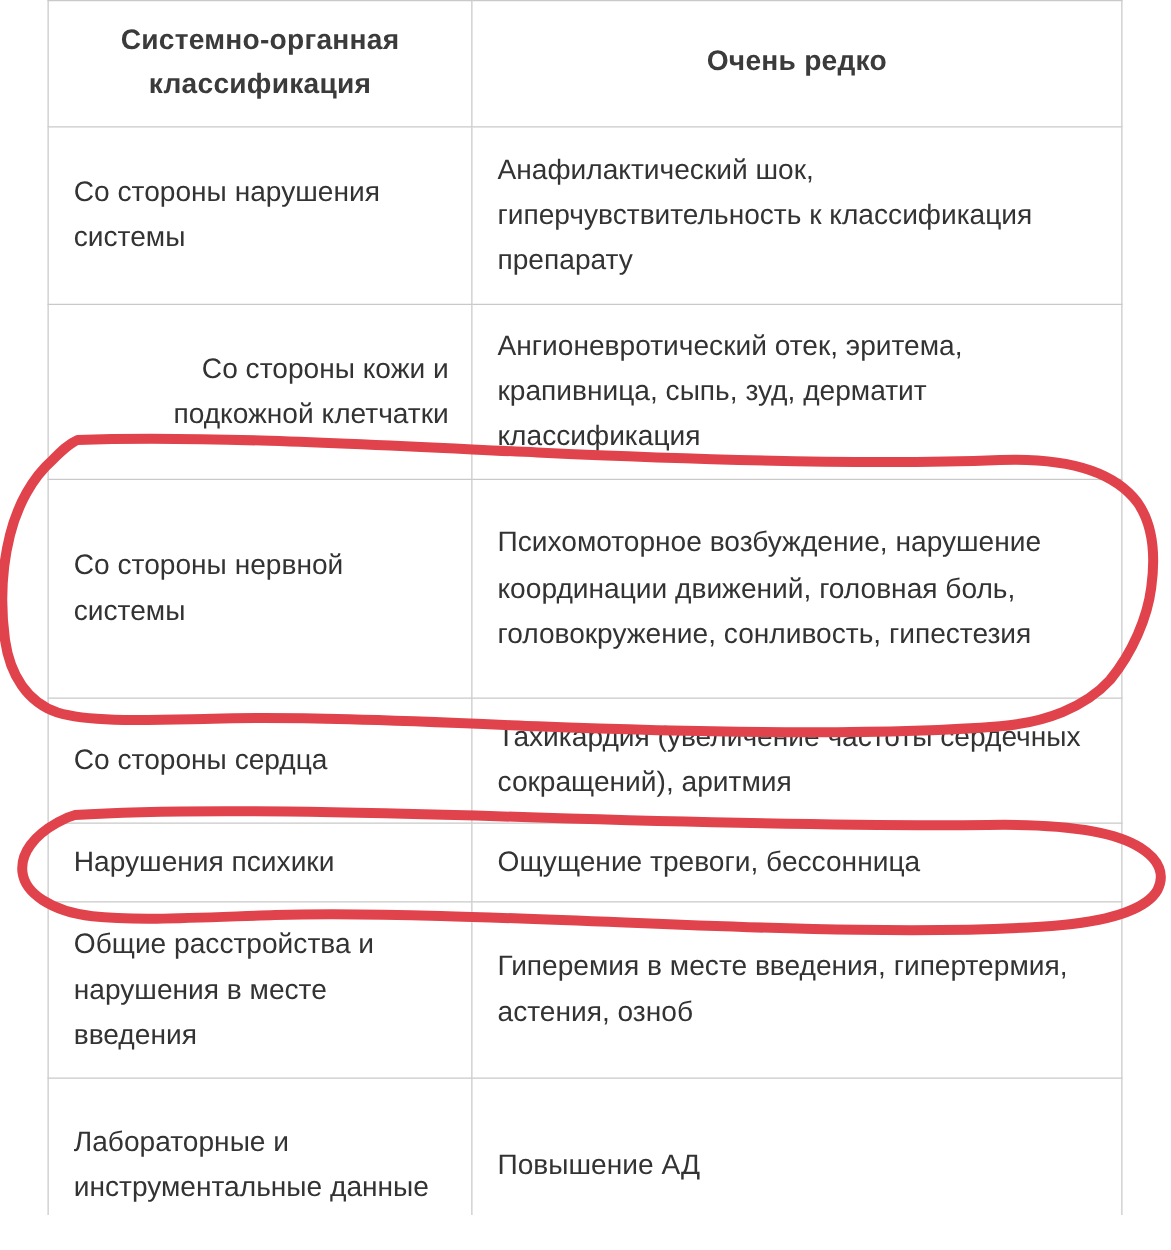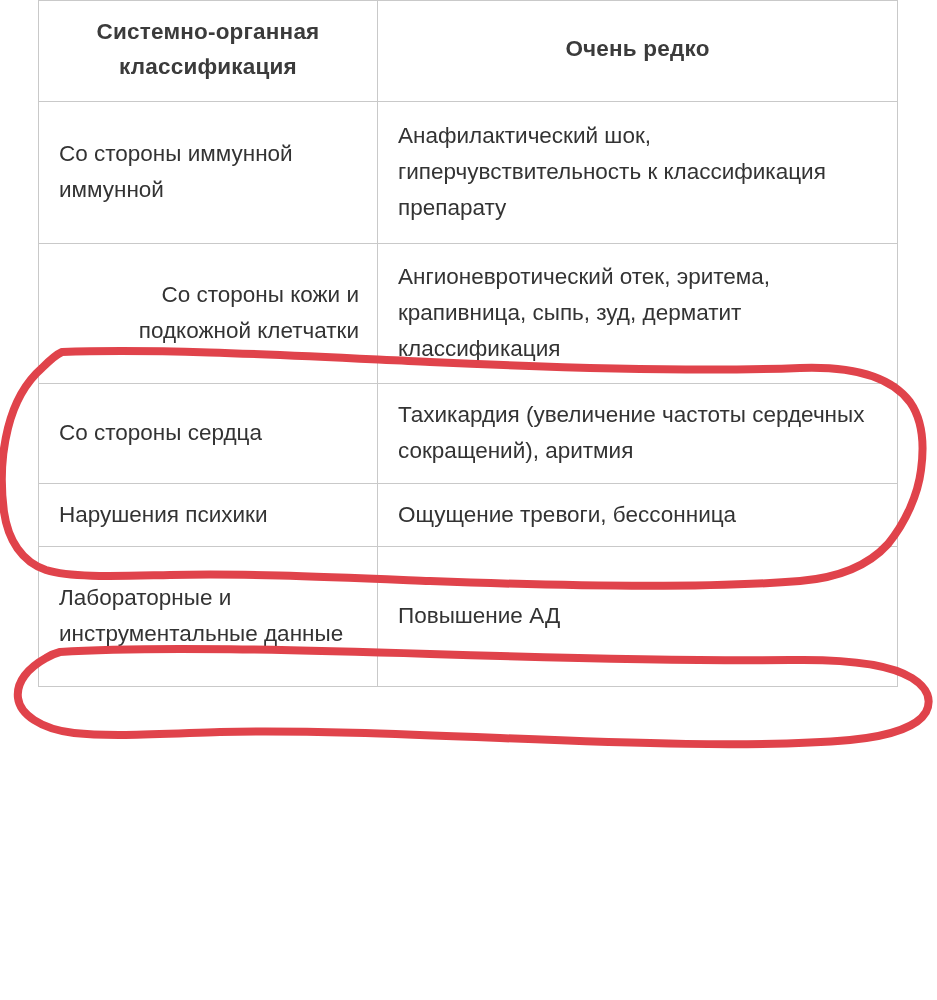--- a/index.html
+++ b/index.html
@@ -93,34 +93,42 @@
       <col class="col-freq">
     </colgroup>
     <thead>
       <tr class="row-header">
         <th style="border-color: rgb(201, 201, 201);">Системно-органная классификация</th>
         <th style="border-color: rgb(201, 201, 201);">Очень редко</th>
       </tr>
     </thead>
     <tbody>
       <tr class="row-immune">
-        <td class="soc-cell" style="border-color: rgb(201, 201, 201);">Со стороны иммунной иммунной</td>
+        <td class="soc-cell" style="border-color: rgb(201, 201, 201);">Со стороны нарушения системы</td>
         <td style="border-color: rgb(201, 201, 201);">Анафилактический шок, гиперчувствительность к классификация препарату</td>
       </tr>
       <tr class="row-skin">
         <td class="soc-cell" style="border-color: rgb(201, 201, 201); text-align: right;">Со стороны кожи и подкожной клетчатки</td>
         <td style="border-color: rgb(201, 201, 201);">Ангионевротический отек, эритема, крапивница, сыпь, зуд, дерматит классификация</td>
+      </tr>
+      <tr class="row-nervous">
+        <td class="soc-cell" style="border-color: rgb(201, 201, 201);">Со стороны нервной системы</td>
+        <td style="border-color: rgb(201, 201, 201);">Психомоторное возбуждение, нарушение координации движений, головная боль, головокружение, сонливость, гипестезия</td>
       </tr>
       <tr class="row-heart">
         <td class="soc-cell" style="border-color: rgb(201, 201, 201);">Со стороны сердца</td>
         <td style="border-color: rgb(201, 201, 201);">Тахикардия (увеличение частоты сердечных сокращений), аритмия</td>
       </tr>
       <tr class="row-psyche">
         <td class="soc-cell" style="border-color: rgb(201, 201, 201); margin-left: 32px;">Нарушения психики</td>
         <td style="border-color: rgb(201, 201, 201);">Ощущение тревоги, бессонница</td>
+      </tr>
+      <tr class="row-general">
+        <td class="soc-cell" style="border-color: rgb(201, 201, 201);">Общие расстройства и нарушения в месте введения</td>
+        <td style="border-color: rgb(201, 201, 201);">Гиперемия в месте введения, гипертермия, астения, озноб</td>
       </tr>
       <tr class="row-lab">
         <td class="soc-cell" style="border-color: rgb(201, 201, 201);">Лабораторные и инструментальные данные</td>
         <td style="border-color: rgb(201, 201, 201);">Повышение АД</td>
       </tr>
     </tbody>
   </table>
 
   <div id="annotation-layer">
     <svg viewBox="0 0 937 1000" xmlns="http://www.w3.org/2000/svg">

